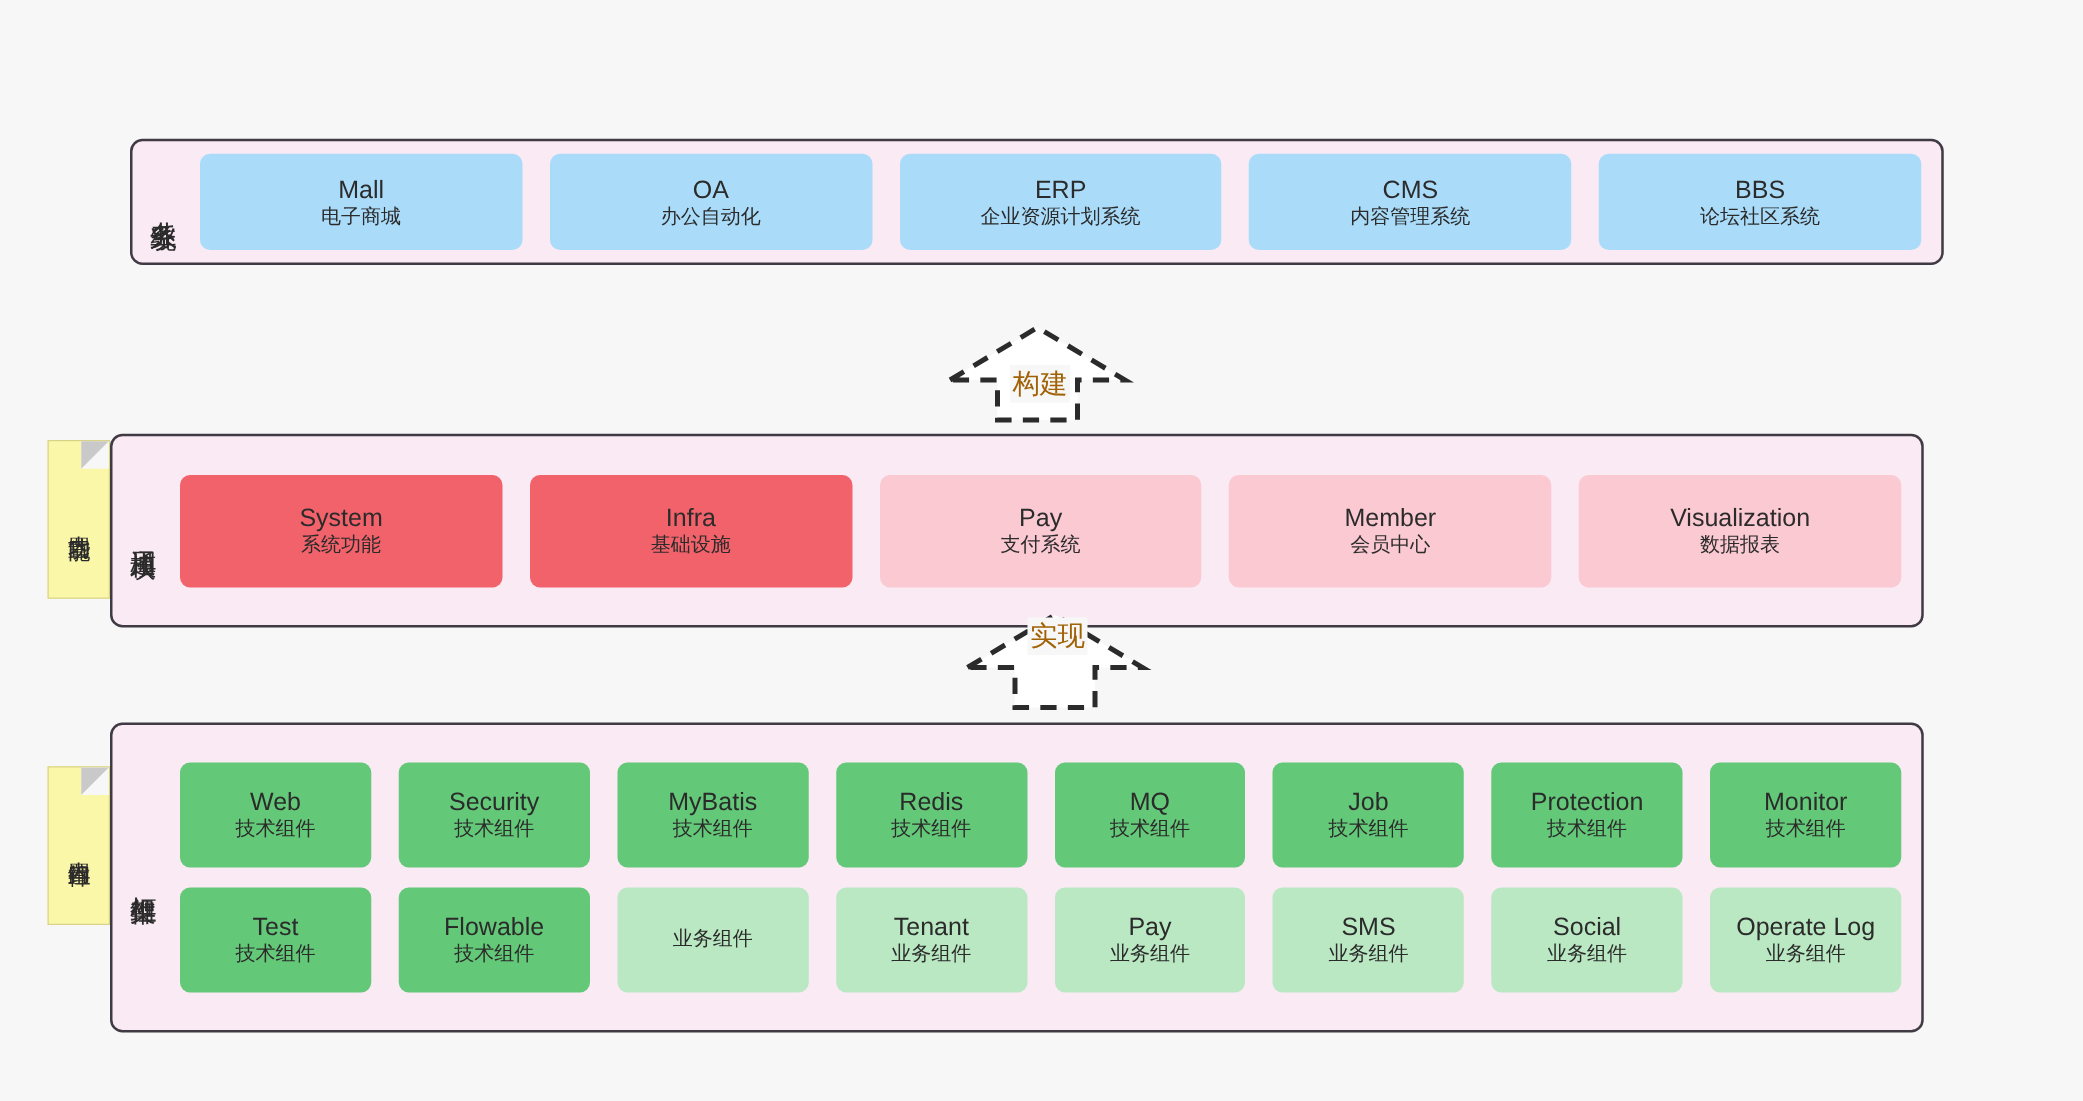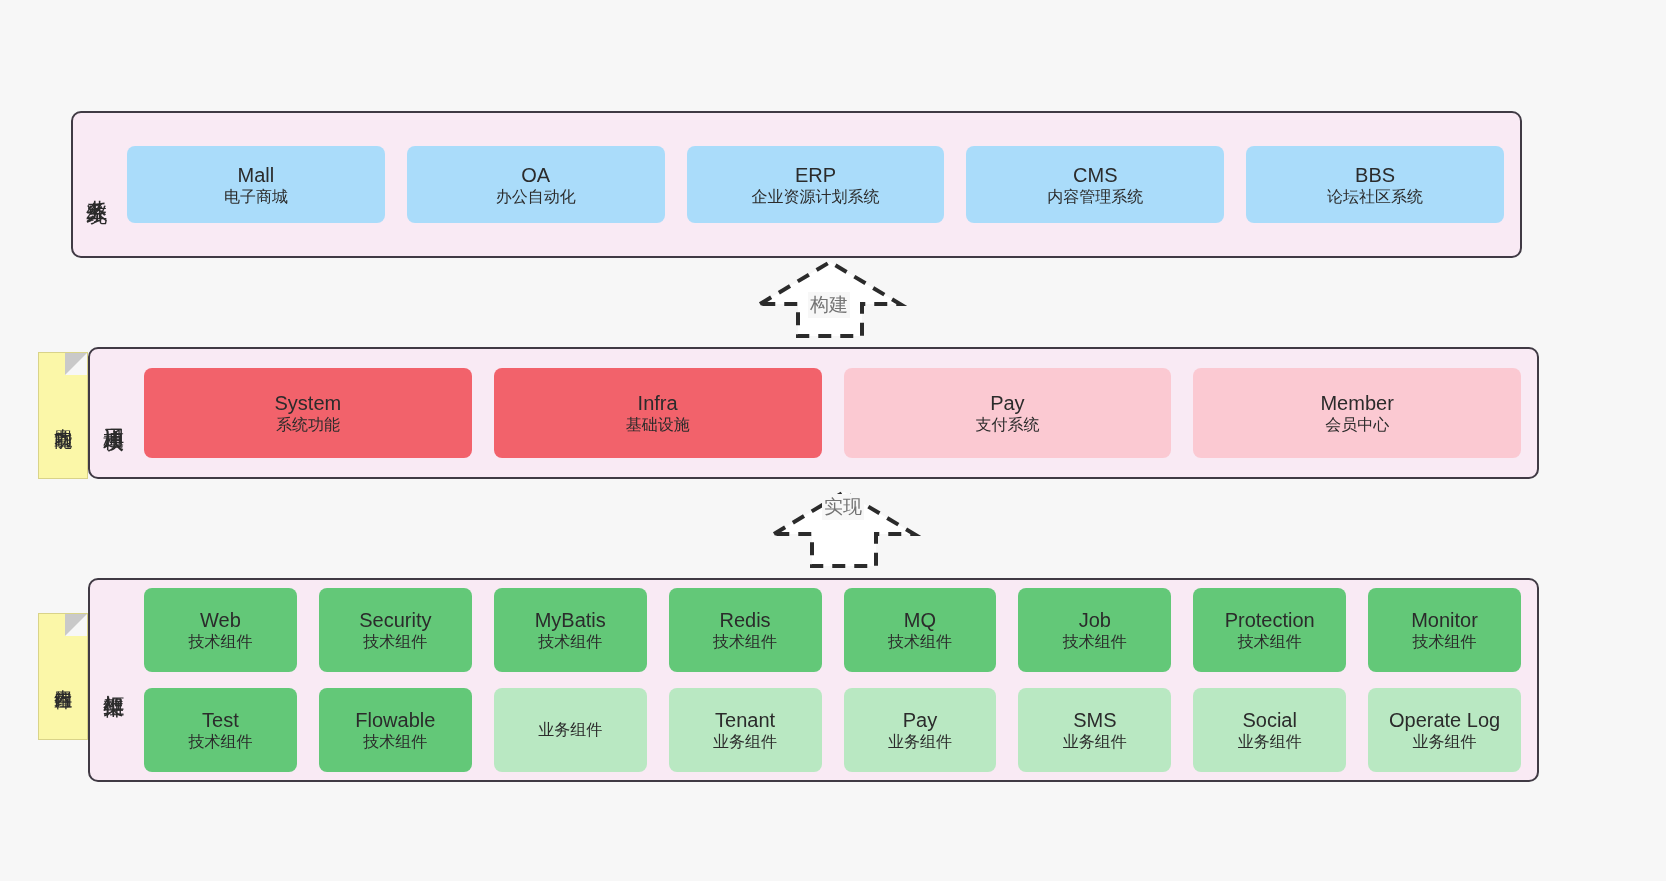--- a/index.html
+++ b/index.html
@@ -118,35 +118,35 @@
     border-color: transparent transparent #f7f7f7 #c9c9c9;
   }
 
   
   .arrow {
     position: absolute;
     z-index: 2;
   }
   .arrow-label {
     position: absolute;
-    font-size: 19px;
-    color: #737373;
+    font-size: 22px;
+    color: #a16207;
     background: #f7f7f7;
     padding: 0 2px;
     white-space: nowrap;
     z-index: 4;
     user-select: none;
   }
 </style>
 </head>
 <body>
 
 <div id="canvas">
 
-  <div class="layer" id="layer-business" style="left:71px; top:111px; width:1451px; height:147px;">
+  <div class="layer" id="layer-business" style="left:104px; top:111px; width:1451px; height:101px;">
     <div class="layer-title">业务系统</div>
     <div class="layer-body">
       <div class="row row-biz">
 
         <div class="card c-blue">
           <span class="t1">Mall</span>
           <span class="t2">电子商城</span>
         </div>
         <div class="card c-blue">
           <span class="t1">OA</span>
@@ -169,54 +169,58 @@
     </div>
   </div>
 
   <svg class="arrow" style="left:752px; top:258px; width:156px; height:82px;" viewBox="0 0 156 82">
     <path d="M 8 46 L 78 4 L 148 46 L 110 46 L 110 78 L 46 78 L 46 46 Z" fill="#ffffff" stroke="#2b2b2b" stroke-width="4" stroke-dasharray="13 9" stroke-linejoin="miter"></path>
   </svg>
   <div class="arrow-label" style="left:808px; top:292px;">构建</div>
 
   <div class="tag" style="left:38px; top:352px; height:127px;">内置功能</div>
 
-  <div class="layer" id="layer-common" style="left:88px; top:347px; width:1451px; height:132px;">
+  <div class="layer" id="layer-common" style="left:88px; top:347px; width:1451px; height:155px;">
     <div class="layer-title">通用模块</div>
     <div class="layer-body">
       <div class="row row-mod">
 
         <div class="card c-red">
           <span class="t1">System</span>
           <span class="t2">系统功能</span>
         </div>
         <div class="card c-red">
           <span class="t1">Infra</span>
           <span class="t2">基础设施</span>
         </div>
         <div class="card c-pink">
           <span class="t1">Pay</span>
           <span class="t2">支付系统</span>
         </div>
         <div class="card c-pink">
           <span class="t1">Member</span>
           <span class="t2">会员中心</span>
+        </div>
+        <div class="card c-pink">
+          <span class="t1">Visualization</span>
+          <span class="t2">数据报表</span>
         </div>
 
       </div>
     </div>
   </div>
 
   <svg class="arrow" style="left:766px; top:488px; width:156px; height:82px;" viewBox="0 0 156 82">
     <path d="M 8 46 L 78 4 L 148 46 L 110 46 L 110 78 L 46 78 L 46 46 Z" fill="#ffffff" stroke="#2b2b2b" stroke-width="4" stroke-dasharray="13 9" stroke-linejoin="miter"></path>
   </svg>
   <div class="arrow-label" style="left:822px; top:494px;">实现</div>
 
   <div class="tag" style="left:38px; top:613px; height:127px;">内置组件</div>
 
-  <div class="layer" id="layer-framework" style="left:88px; top:578px; width:1451px; height:204px;">
+  <div class="layer" id="layer-framework" style="left:88px; top:578px; width:1451px; height:248px;">
     <div class="layer-title">框架组件</div>
     <div class="layer-body">
 
       <div class="row row-fw">
         <div class="card c-green">
           <span class="t1">Web</span>
           <span class="t2">技术组件</span>
         </div>
         <div class="card c-green">
           <span class="t1">Security</span>

